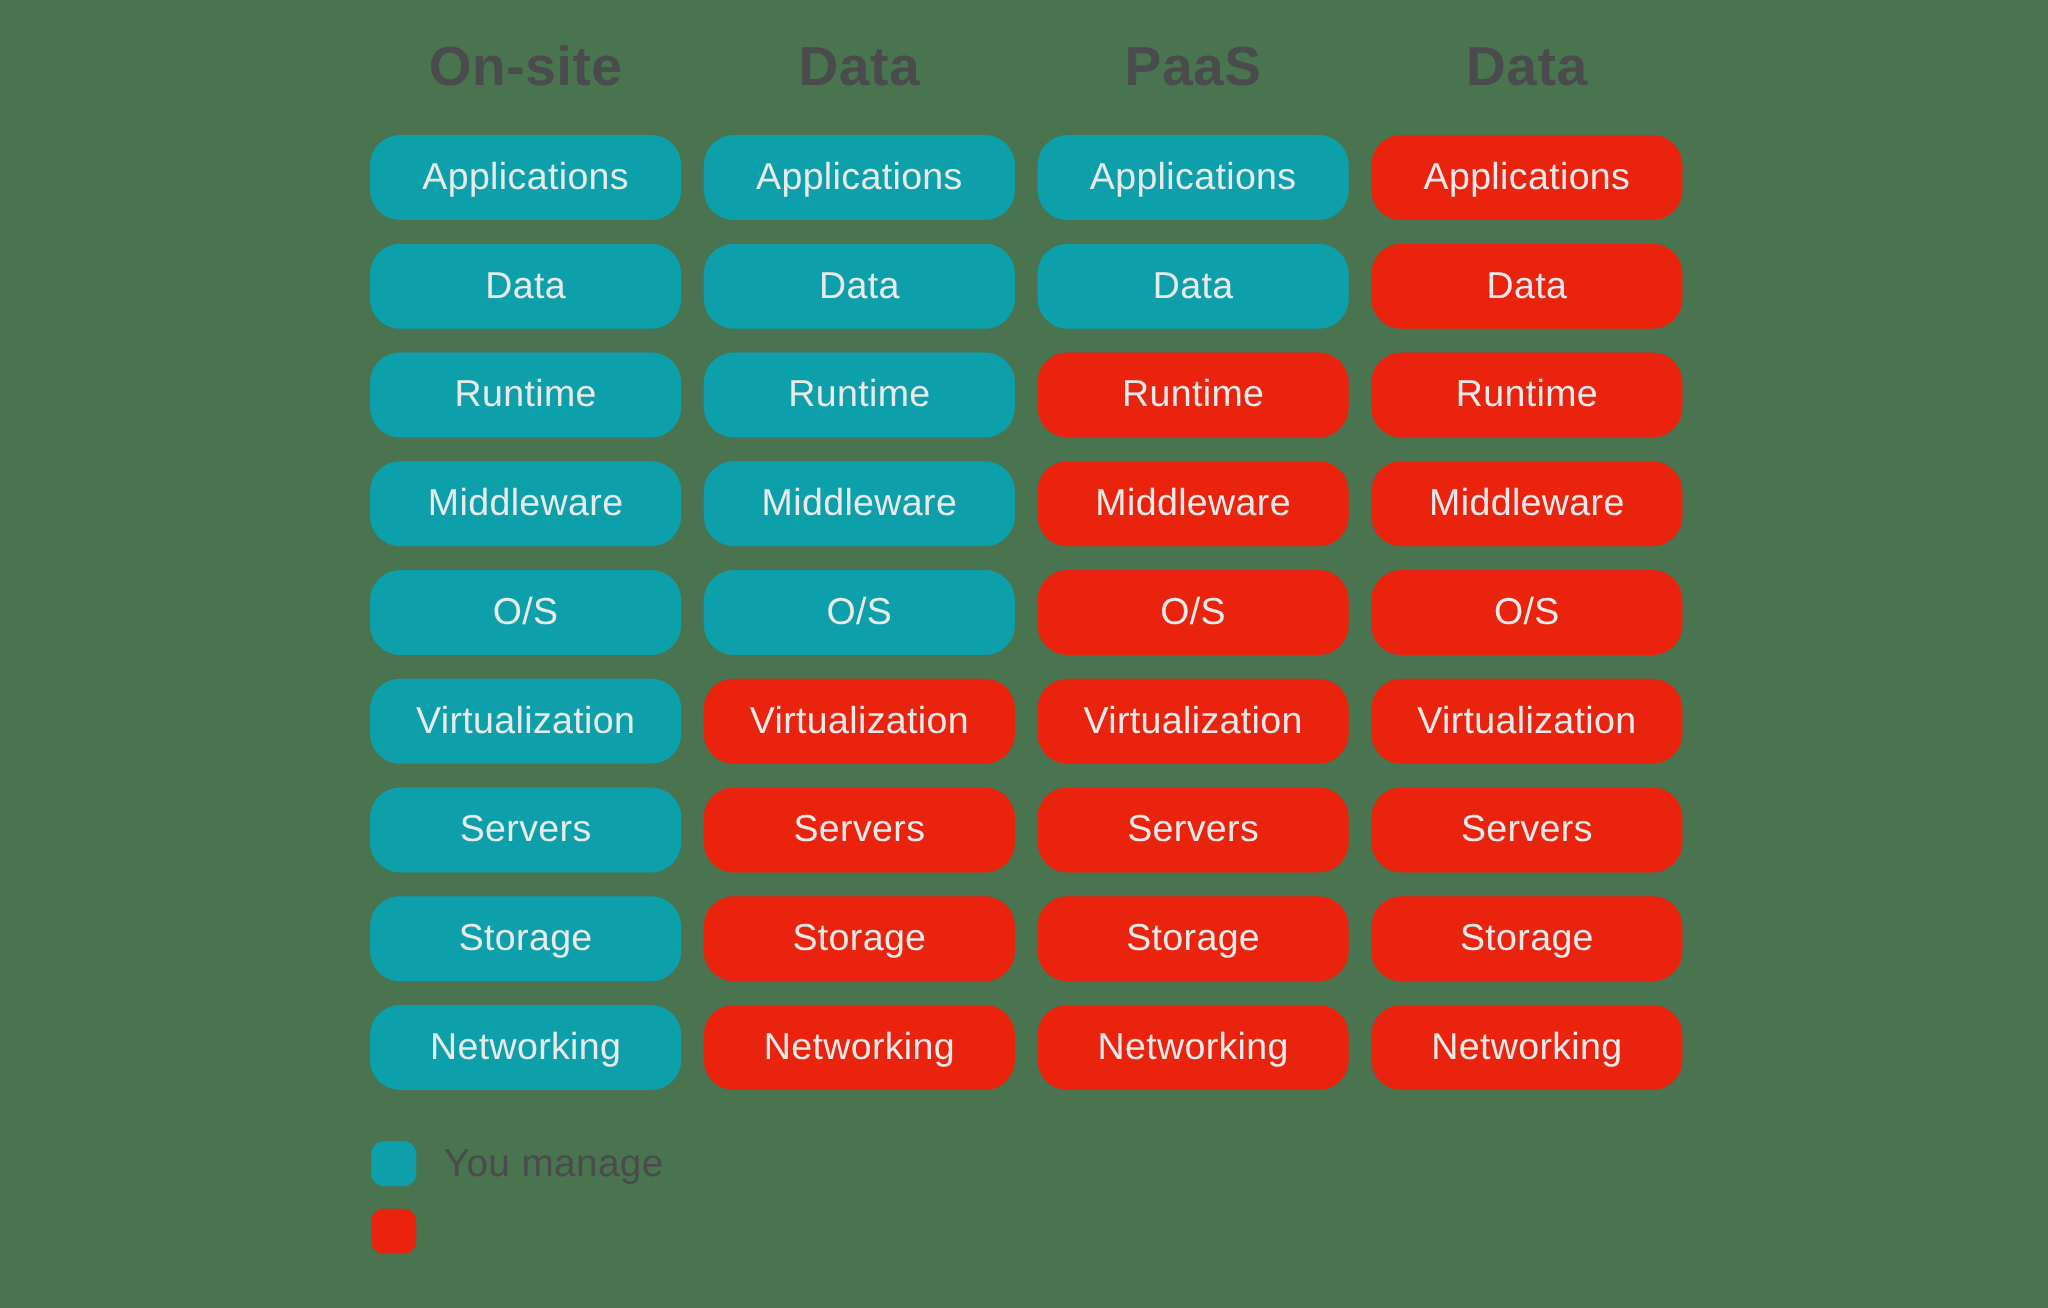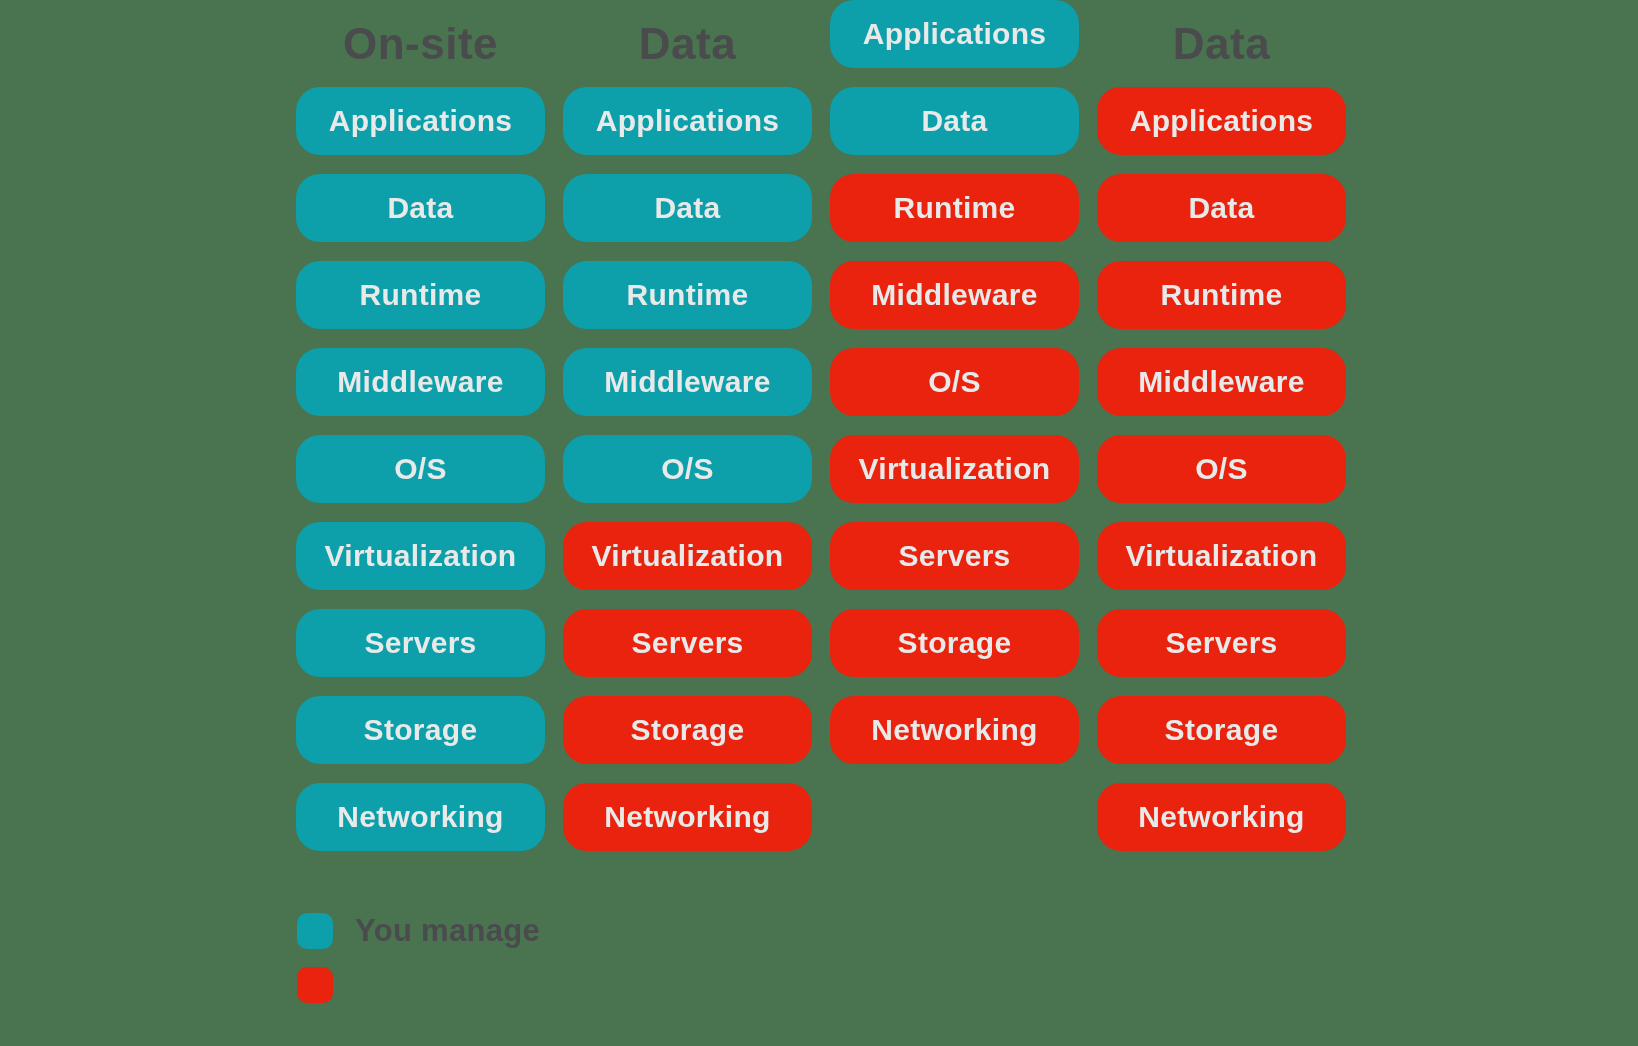--- a/index.html
+++ b/index.html
@@ -20,38 +20,38 @@
     top: 0;
     display: flex;
     gap: 18px;
   }
   .column {
     width: 249px;
     display: flex;
     flex-direction: column;
   }
   .col-header {
-    height: 87px;
+    height: 108px;
     display: flex;
     align-items: center;
     justify-content: center;
     font-size: 44px;
     font-weight: bold;
     letter-spacing: 0.5px;
     color: var(--header-text, #4a4b4d);
   }
   .block {
     height: 68px;
     margin-bottom: 19px;
     border-radius: 24px;
     display: flex;
     align-items: center;
     justify-content: center;
     font-size: 30px;
-    font-weight: bold;
+    font-weight: normal;
     letter-spacing: 0.3px;
     color: var(--block-text, #e8e9e9);
   }
   .block.you { background: var(--you, #0d9faa); }
   .block.provider { background: var(--provider, #e9230d); }
   .legend {
     position: absolute;
     left: 297px;
     top: 913px;
   }
@@ -65,21 +65,21 @@
     width: 36px;
     height: 36px;
     border-radius: 10px;
     margin-right: 22px;
     flex: 0 0 auto;
   }
   .swatch-you { background: var(--you, #0d9faa); }
   .swatch-provider { background: var(--provider, #e9230d); }
   .legend-label {
     font-size: 31px;
-    font-weight: bold;
+    font-weight: normal;
     letter-spacing: 0.3px;
     color: var(--header-text, #4a4b4d);
     white-space: nowrap;
   }
 </style>
 </head>
 <body>
 
 <div class="canvas" style="--bg: #4a7350; --you: #0d9faa; --provider: #e9230d; --header-text: #4a4b4d; --block-text: #e8e9e9;">
 
@@ -103,20 +103,21 @@
         <div class="block you">Data</div>
         <div class="block you">Runtime</div>
         <div class="block you">Middleware</div>
         <div class="block you">O/S</div>
         <div class="block provider">Virtualization</div>
         <div class="block provider">Servers</div>
         <div class="block provider">Storage</div>
         <div class="block provider">Networking</div>
       </div>
       <div class="column">
+        <div class="col-header">PaaS</div>
         <div class="block you">Applications</div>
         <div class="block you">Data</div>
         <div class="block provider">Runtime</div>
         <div class="block provider">Middleware</div>
         <div class="block provider">O/S</div>
         <div class="block provider">Virtualization</div>
         <div class="block provider">Servers</div>
         <div class="block provider">Storage</div>
         <div class="block provider">Networking</div>
       </div>

